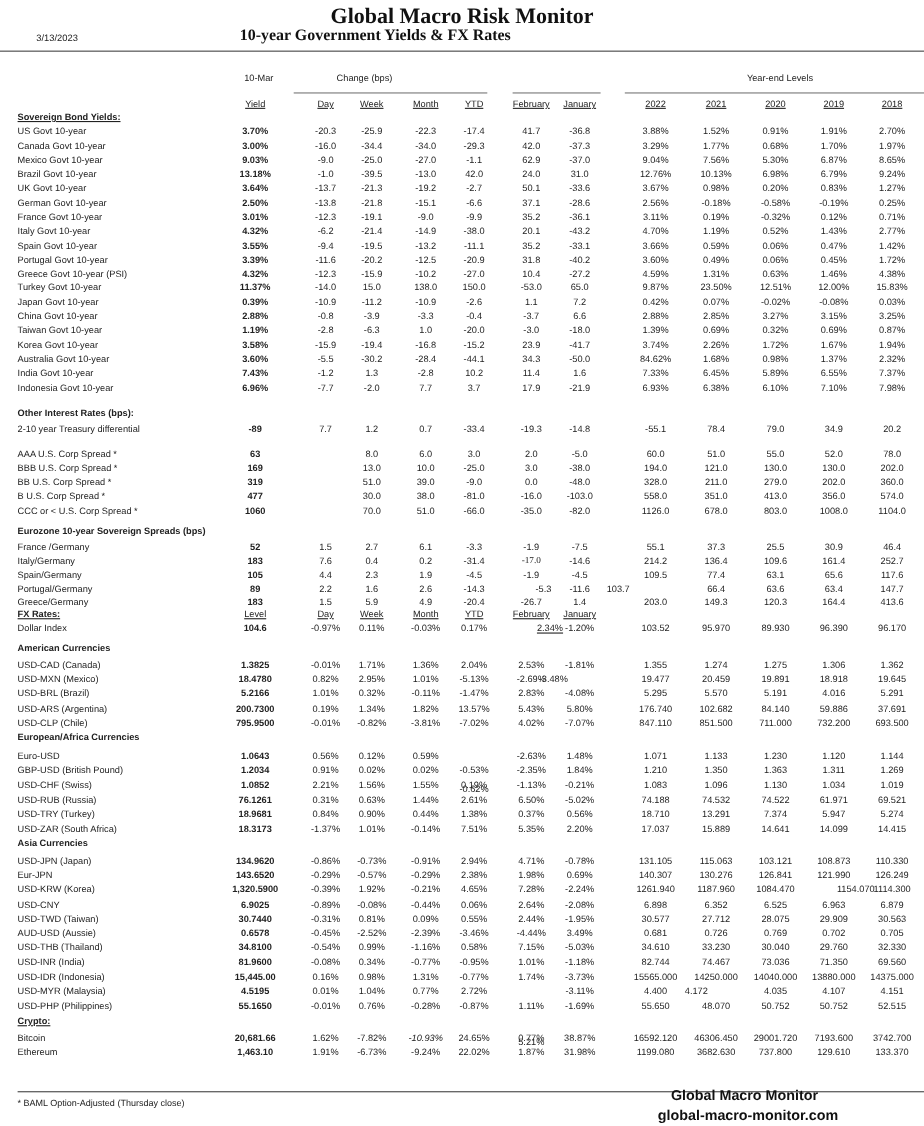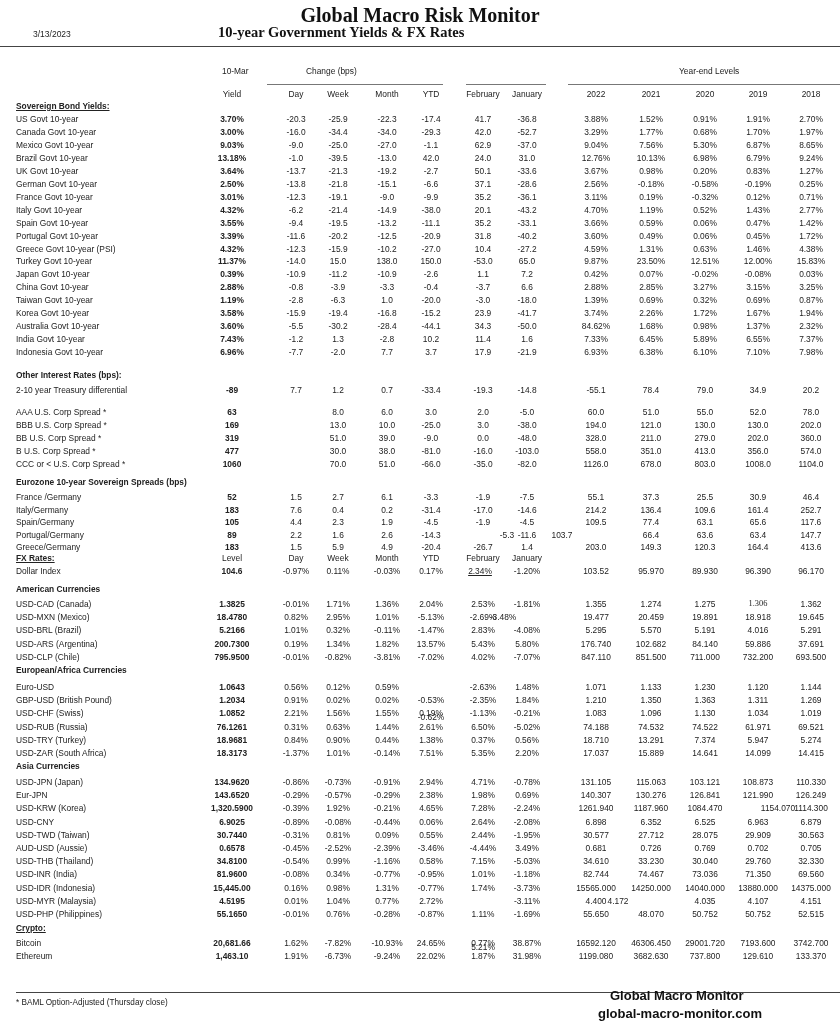--- a/index.html
+++ b/index.html
@@ -4,21 +4,21 @@
   <style>
     * { box-sizing: border-box; margin: 0; padding: 0; }
     html, body { width: 840px; height: 1024px; background: #ffffff; overflow: hidden; }
     body { position: relative; font-family: "Liberation Sans", sans-serif; color: #222; font-size: 8.4px; }
     .title { position: absolute; left: 0; width: 840px; top: 4px; text-align: center; font-family: "Liberation Serif", serif; font-weight: bold; font-size: 20px; color: #111; }
     .subtitle { position: absolute; left: 218px; top: 24px; font-family: "Liberation Serif", serif; font-weight: bold; font-size: 14.5px; color: #111; }
     .date { position: absolute; left: 33px; top: 29px; font-size: 8.5px; color: #222; }
     .rule-top { position: absolute; left: 0; top: 46px; width: 840px; height: 1px; background: #444; }
     .hdr { position: absolute; font-size: 8.4px; color: #222; }
     .hline { position: absolute; height: 1px; background: #777; }
-    .ul { }
+    .ul { text-decoration: underline; }
     .b { font-weight: bold; }
     .row { position: absolute; left: 0; width: 840px; height: 12px; }
     .row span { position: absolute; top: 0; white-space: nowrap; line-height: 12px; }
     .lbl { left: 16px; }
     .c { text-align: center; width: 60px; }
     .section-title { position: absolute; left: 16px; font-weight: bold; font-size: 8.4px; white-space: nowrap; }
     .bottom-rule { position: absolute; left: 16px; top: 992px; width: 824px; height: 1px; background: #444; }
     .footnote { position: absolute; left: 16px; top: 998px; font-size: 8.2px; }
     .brand { position: absolute; left: 610px; top: 988px; font-weight: bold; font-size: 13px; color: #111; }
     .brand-url { position: absolute; left: 598px; top: 1006px; font-weight: bold; font-size: 13px; color: #111; }
@@ -72,21 +72,21 @@
       <span class="c" style="left: 781px;">2.70%</span>
     </div>
     <div class="row" style="top: 125.95px;">
       <span class="lbl">Canada Govt 10-year</span>
       <span class="c b" style="left: 202px;">3.00%</span>
       <span class="c" style="left: 266px;">-16.0</span>
       <span class="c" style="left: 308px;">-34.4</span>
       <span class="c" style="left: 357px;">-34.0</span>
       <span class="c" style="left: 401px;">-29.3</span>
       <span class="c" style="left: 453px;">42.0</span>
-      <span class="c" style="left: 497px;">-52.7</span>
+      <span class="c" style="left: 497px;">-37.3</span>
       <span class="c" style="left: 566px;">3.29%</span>
       <span class="c" style="left: 621px;">1.77%</span>
       <span class="c" style="left: 675px;">0.68%</span>
       <span class="c" style="left: 728px;">1.70%</span>
       <span class="c" style="left: 781px;">1.97%</span>
     </div>
     <div class="row" style="top: 138.9px;">
       <span class="lbl">Mexico Govt 10-year</span>
       <span class="c b" style="left: 202px;">9.03%</span>
       <span class="c" style="left: 266px;">-9.0</span>
@@ -448,21 +448,21 @@
       <span class="c" style="left: 728px;">30.9</span>
       <span class="c" style="left: 781px;">46.4</span>
     </div>
     <div class="row" style="top: 503.6px;">
       <span class="lbl">Italy/Germany</span>
       <span class="c b" style="left: 202px;">183</span>
       <span class="c" style="left: 266px;">7.6</span>
       <span class="c" style="left: 308px;">0.4</span>
       <span class="c" style="left: 357px;">0.2</span>
       <span class="c" style="left: 401px;">-31.4</span>
-      <span class="c" style="left: 453px;">-17.0</span>
+      <span class="c" style="left: 453px; font-family: Liberation Serif, serif;">-17.0</span>
       <span class="c" style="left: 497px;">-14.6</span>
       <span class="c" style="left: 566px;">214.2</span>
       <span class="c" style="left: 621px;">136.4</span>
       <span class="c" style="left: 675px;">109.6</span>
       <span class="c" style="left: 728px;">161.4</span>
       <span class="c" style="left: 781px;">252.7</span>
     </div>
     <div class="row" style="top: 516.2px;">
       <span class="lbl">Spain/Germany</span>
       <span class="c b" style="left: 202px;">105</span>
@@ -478,21 +478,21 @@
       <span class="c" style="left: 728px;">65.6</span>
       <span class="c" style="left: 781px;">117.6</span>
     </div>
     <div class="row" style="top: 528.8px;">
       <span class="lbl">Portugal/Germany</span>
       <span class="c b" style="left: 202px;">89</span>
       <span class="c" style="left: 266px;">2.2</span>
       <span class="c" style="left: 308px;">1.6</span>
       <span class="c" style="left: 357px;">2.6</span>
       <span class="c" style="left: 401px;">-14.3</span>
-      <span class="c" style="left: 477px;">-5.3</span>
+      <span class="c" style="left: 464px;">-5.3</span>
       <span class="c" style="left: 497px;">-11.6</span>
       <span class="c" style="left: 532px;">103.7</span>
       <span class="c" style="left: 621px;">66.4</span>
       <span class="c" style="left: 675px;">63.6</span>
       <span class="c" style="left: 728px;">63.4</span>
       <span class="c" style="left: 781px;">147.7</span>
     </div>
     <div class="row" style="top: 541.4px;">
       <span class="lbl">Greece/Germany</span>
       <span class="c b" style="left: 202px;">183</span>
@@ -516,42 +516,42 @@
     <div class="hdr ul c" style="left: 401px; top: 553px;">YTD</div>
     <div class="hdr ul c" style="left: 453px; top: 553px;">February</div>
     <div class="hdr ul c" style="left: 497px; top: 553px;">January</div>
     <div class="row" style="top: 565px;">
       <span class="lbl">Dollar Index</span>
       <span class="c b" style="left: 202px;">104.6</span>
       <span class="c" style="left: 266px;">-0.97%</span>
       <span class="c" style="left: 308px;">0.11%</span>
       <span class="c" style="left: 357px;">-0.03%</span>
       <span class="c" style="left: 401px;">0.17%</span>
-      <span class="c" style="left: 450px; text-decoration: underline;">2.34%</span>
+      <span class="c" style="left: 470px; text-decoration: underline;">2.34%</span>
       <span class="c" style="left: 497px;">-1.20%</span>
       <span class="c" style="left: 566px;">103.52</span>
       <span class="c" style="left: 621px;">95.970</span>
       <span class="c" style="left: 675px;">89.930</span>
       <span class="c" style="left: 728px;">96.390</span>
       <span class="c" style="left: 781px;">96.170</span>
     </div>
     <div class="section-title" style="top: 584px;">American Currencies</div>
     <div class="row" style="top: 598px;">
       <span class="lbl">USD-CAD (Canada)</span>
       <span class="c b" style="left: 202px;">1.3825</span>
       <span class="c" style="left: 266px;">-0.01%</span>
       <span class="c" style="left: 308px;">1.71%</span>
       <span class="c" style="left: 357px;">1.36%</span>
       <span class="c" style="left: 401px;">2.04%</span>
       <span class="c" style="left: 453px;">2.53%</span>
       <span class="c" style="left: 497px;">-1.81%</span>
       <span class="c" style="left: 566px;">1.355</span>
       <span class="c" style="left: 621px;">1.274</span>
       <span class="c" style="left: 675px;">1.275</span>
-      <span class="c" style="left: 728px; font-family: Liberation Serif, serif;">1.306</span>
+      <span class="c" style="left: 728px;">1.306</span>
       <span class="c" style="left: 781px;">1.362</span>
     </div>
     <div class="row" style="top: 611.2px;">
       <span class="lbl">USD-MXN  (Mexico)</span>
       <span class="c b" style="left: 202px;">18.4780</span>
       <span class="c" style="left: 266px;">0.82%</span>
       <span class="c" style="left: 308px;">2.95%</span>
       <span class="c" style="left: 357px;">1.01%</span>
       <span class="c" style="left: 401px;">-5.13%</span>
       <span class="c" style="left: 453px;">-2.69%</span>
@@ -837,21 +837,21 @@
     <div class="row" style="top: 894.8px;">
       <span class="lbl">USD-MYR (Malaysia)</span>
       <span class="c b" style="left: 202px;">4.5195</span>
       <span class="c" style="left: 266px;">0.01%</span>
       <span class="c" style="left: 308px;">1.04%</span>
       <span class="c" style="left: 357px;">0.77%</span>
       <span class="c" style="left: 401px;">2.72%</span>
       <span class="c" style="left: 453px; margin-top: 46px;">5.21%</span>
       <span class="c" style="left: 497px;">-3.11%</span>
       <span class="c" style="left: 566px;">4.400</span>
-      <span class="c" style="left: 588px;">4.172</span>
+      <span class="c" style="left: 603px;">4.172</span>
       <span class="c" style="left: 675px;">4.035</span>
       <span class="c" style="left: 728px;">4.107</span>
       <span class="c" style="left: 781px;">4.151</span>
     </div>
     <div class="row" style="top: 908px;">
       <span class="lbl">USD-PHP (Philippines)</span>
       <span class="c b" style="left: 202px;">55.1650</span>
       <span class="c" style="left: 266px;">-0.01%</span>
       <span class="c" style="left: 308px;">0.76%</span>
       <span class="c" style="left: 357px;">-0.28%</span>
@@ -863,21 +863,21 @@
       <span class="c" style="left: 675px;">50.752</span>
       <span class="c" style="left: 728px;">50.752</span>
       <span class="c" style="left: 781px;">52.515</span>
     </div>
     <div class="section-title" style="top: 923px; text-decoration: underline;">Crypto:</div>
     <div class="row" style="top: 937px;">
       <span class="lbl">Bitcoin</span>
       <span class="c b" style="left: 202px;">20,681.66</span>
       <span class="c" style="left: 266px;">1.62%</span>
       <span class="c" style="left: 308px;">-7.82%</span>
-      <span class="c" style="left: 357px;">-10.93%</span>
+      <span class="c" style="left: 357px; font-style: italic;">-10.93%</span>
       <span class="c" style="left: 401px;">24.65%</span>
       <span class="c" style="left: 453px;">0.77%</span>
       <span class="c" style="left: 497px;">38.87%</span>
       <span class="c" style="left: 566px;">16592.120</span>
       <span class="c" style="left: 621px;">46306.450</span>
       <span class="c" style="left: 675px;">29001.720</span>
       <span class="c" style="left: 728px;">7193.600</span>
       <span class="c" style="left: 781px;">3742.700</span>
     </div>
     <div class="row" style="top: 950.2px;">

